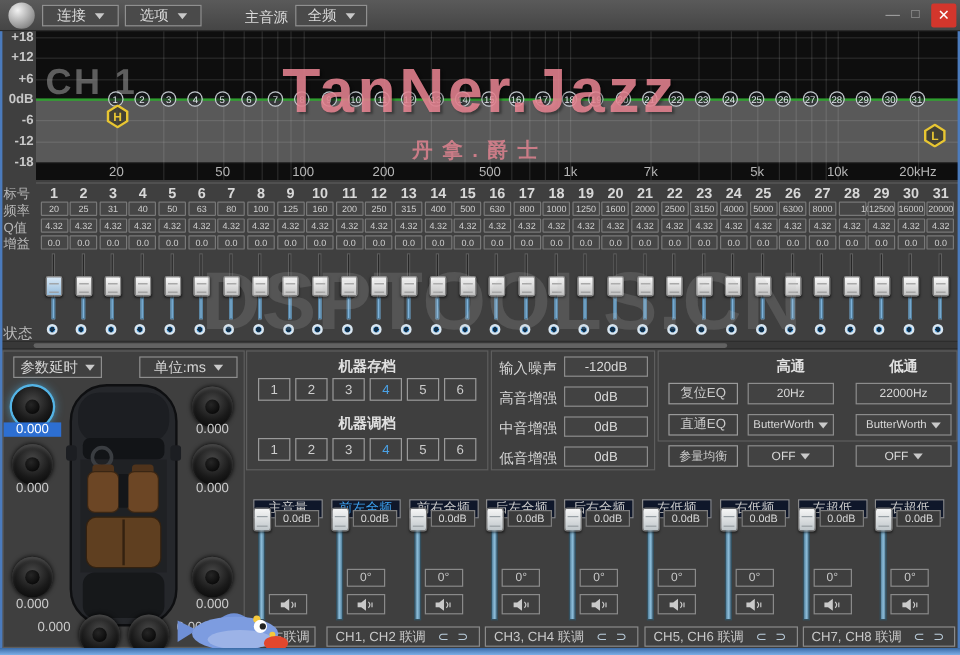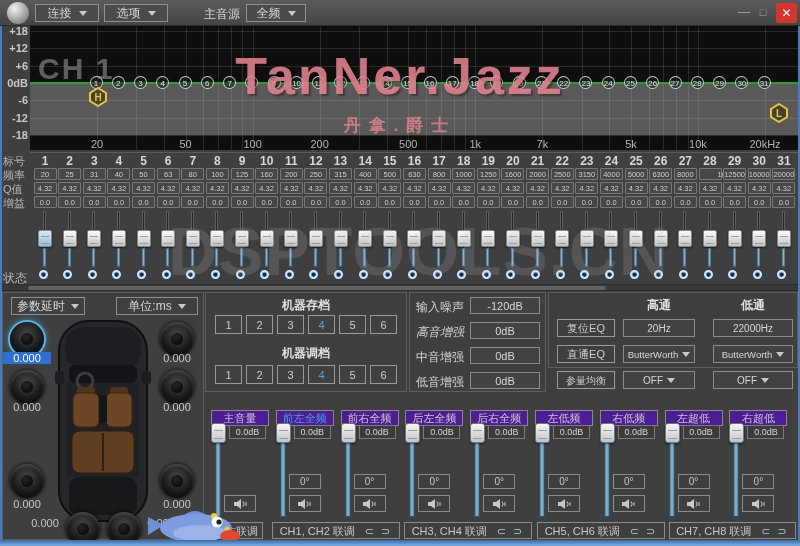--- a/index.html
+++ b/index.html
@@ -73,21 +73,21 @@
   .enh-label{position:absolute;font-size:12px;color:#d5d5d5;}
   .enh-box{position:absolute;width:70px;height:17px;border:1px solid #8c8c8c;background:#424242;color:#d8d8d8;font-size:11px;text-align:center;line-height:16px;}
 
   .fp-title{position:absolute;top:4px;text-align:center;font-size:12px;font-weight:bold;color:#e0e0e0;}
   .fbtn{position:absolute;left:8px;width:58px;height:18px;border:1px solid #9a9a9a;color:#cccccc;font-size:11px;text-align:center;line-height:17px;}
   .fbox{position:absolute;height:18px;border:1px solid #8c8c8c;background:#424242;color:#d8d8d8;font-size:10px;display:flex;align-items:center;justify-content:center;gap:4px;}
 
   
   #channel-strips{position:absolute;left:205px;top:394px;width:595px;height:146px;}
   .strip{position:absolute;top:0;width:64px;height:146px;}
-  .strip-label{position:absolute;left:3px;top:16px;width:58px;height:16px;border:1px solid #8a8a8a;background:#4c1d95;color:#c9c9c9;font-size:11px;line-height:15px;text-align:center;white-space:nowrap;}
+  .strip-label{position:absolute;left:3px;top:22px;width:58px;height:16px;border:1px solid #8a8a8a;background:#0f172a;color:#c9c9c9;font-size:11px;line-height:15px;text-align:center;white-space:nowrap;}
   .strip-label.active{color:#3da2f0;}
   .vtrack{position:absolute;left:7px;top:38px;width:6px;height:85px;background:linear-gradient(90deg,#53809c,#8cbcd8 50%,#53809c);border:1px solid #33505f;}
   .vhandle{position:absolute;left:3px;top:29px;width:15px;height:20px;border-radius:3px;background:linear-gradient(#f6f6f6,#bfc6ca);border:1px solid #777;box-shadow:0 1px 2px rgba(0,0,0,.5);}
   .vhandle::after{content:'';position:absolute;left:2px;right:2px;top:6px;height:7px;border-top:1px solid #979fa4;border-bottom:1px solid #979fa4;}
   .gain-box{position:absolute;left:21px;top:31px;width:37px;height:14px;border:1px solid #7c7c7c;background:#3b3b3b;font-size:9px;color:#d6d6d6;line-height:13px;text-align:center;}
   .phase-btn{position:absolute;left:16px;top:80px;width:32px;height:15px;border:1px solid #8a8a8a;font-size:10px;color:#c9c9c9;line-height:14px;text-align:center;}
   .mute-btn{position:absolute;left:16px;top:101px;width:32px;height:17px;border:1px solid #8a8a8a;display:flex;align-items:center;justify-content:center;}
   #channel-links{position:absolute;left:205px;top:522px;width:595px;height:18px;}
   .link-btn{position:absolute;top:0;height:17px;border:1px solid #8a8a8a;color:#c9c9c9;font-size:11px;line-height:16px;text-align:center;white-space:nowrap;}
   .lglyph{margin-left:10px;color:#b9cbd9;font-size:11px;letter-spacing:2px;}
@@ -610,21 +610,21 @@
         <div class="pbtn" style="position: relative;">3</div>
         <div class="pbtn active" style="position: relative;">4</div>
         <div class="pbtn" style="position: relative;">5</div>
         <div class="pbtn" style="position: relative;">6</div>
       </div>
   </div>
 
   <div class="panel" id="enhance-panel">
       <div class="enh-label" style="left: 6px; top: 6px;">输入噪声</div>
       <div class="enh-box" style="left: 60px; top: 4px;">-120dB</div>
-      <div class="enh-label" style="left: 6px; top: 31px; font-style: italic;">高音增强</div>
+      <div class="enh-label" style="left: 6px; top: 31px;">高音增强</div>
       <div class="enh-box" style="left: 60px; top: 29px;">0dB</div>
       <div class="enh-label" style="left: 6px; top: 56px;">中音增强</div>
       <div class="enh-box" style="left: 60px; top: 54px;">0dB</div>
       <div class="enh-label" style="left: 6px; top: 81px;">低音增强</div>
       <div class="enh-box" style="left: 60px; top: 79px;">0dB</div>
     </div>
 
   <div class="panel" id="filter-panel">
     <div class="fp-title" style="left:74px;width:72px;">高通</div>
     <div class="fp-title" style="left:164px;width:80px;">低通</div>

